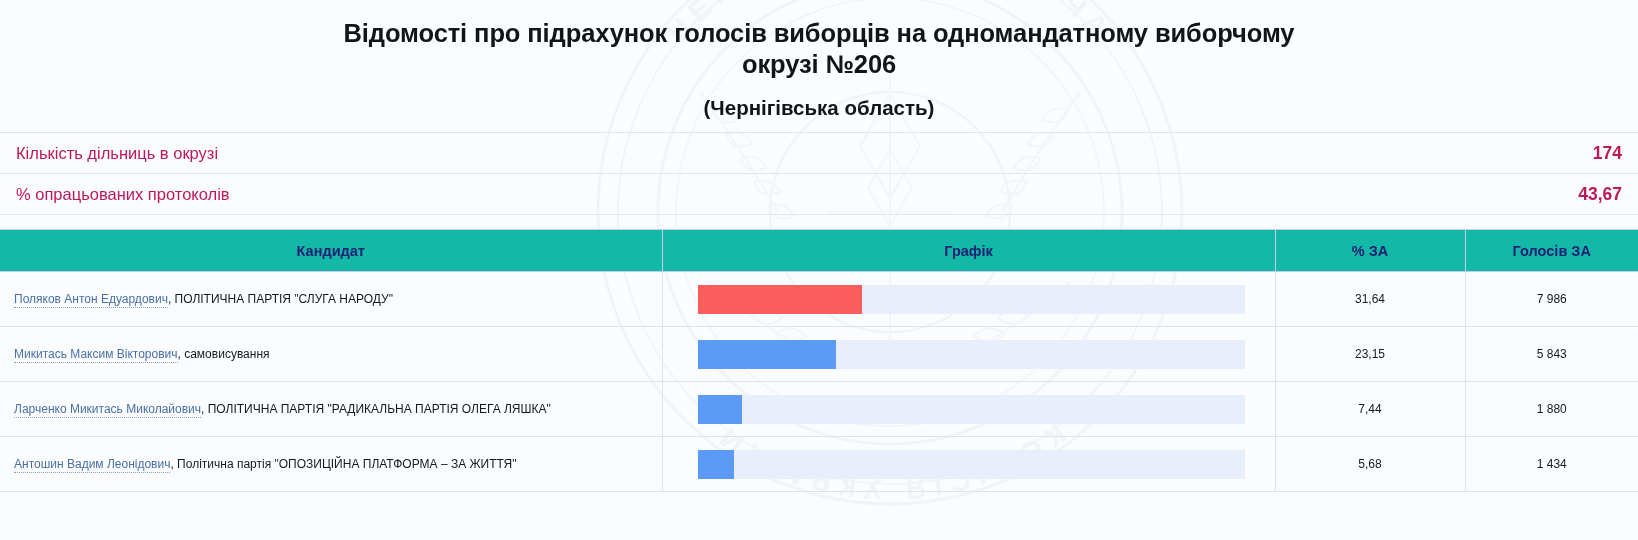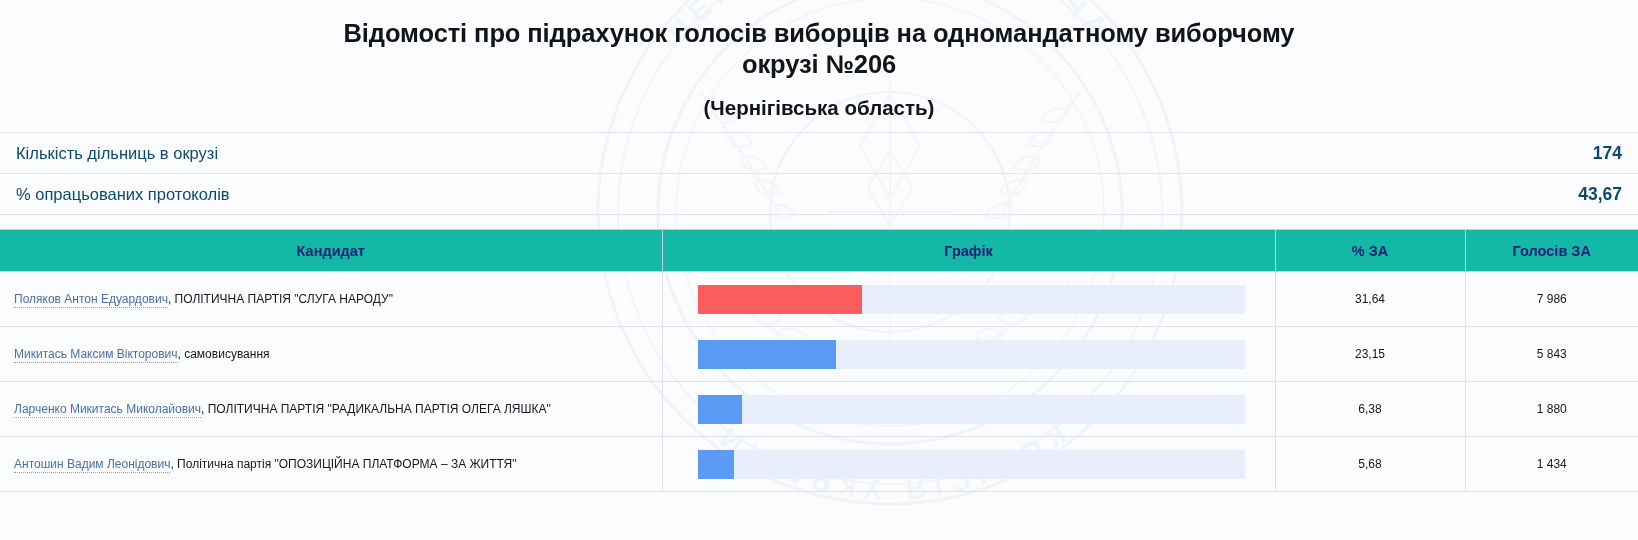--- a/index.html
+++ b/index.html
@@ -61,21 +61,21 @@
     width: 1638px;
     border-collapse: collapse;
     table-layout: fixed;
   }
   table.summary td {
     border-top: 1px solid #e2e6ea;
     border-bottom: 1px solid #e2e6ea;
     height: 41px;
     padding: 0 16px;
     font-size: 16.5px;
-    color: #0c4a6e;
+    color: #be185d;
     vertical-align: middle;
     background: transparent;
   }
   table.summary td.sum-label { text-align: left; }
   table.summary td.sum-value {
     text-align: right;
     font-weight: bold;
     font-size: 17.5px;
     width: 520px;
   }
@@ -280,21 +280,21 @@
           </tr>
           <tr>
             <td class="cell-name"><a class="cand-link">Ларченко Микитась Миколайович</a><span class="cand-party">, ПОЛІТИЧНА ПАРТІЯ "РАДИКАЛЬНА ПАРТІЯ ОЛЕГА ЛЯШКА"</span></td>
             <td class="cell-chart">
               <div class="bar-wrap">
                 <div class="bar-track">
                   <div class="bar-fill" style="width: 44px; background: rgb(91, 155, 245);"></div>
                 </div>
               </div>
             </td>
-            <td class="cell-pct">6,38</td>
+            <td class="cell-pct">7,44</td>
             <td class="cell-votes">1 880</td>
           </tr>
           <tr>
             <td class="cell-name"><a class="cand-link">Антошин Вадим Леонідович</a><span class="cand-party">, Політична партія "ОПОЗИЦІЙНА ПЛАТФОРМА – ЗА ЖИТТЯ"</span></td>
             <td class="cell-chart">
               <div class="bar-wrap">
                 <div class="bar-track">
                   <div class="bar-fill" style="width: 36px; background: rgb(91, 155, 245);"></div>
                 </div>
               </div>

